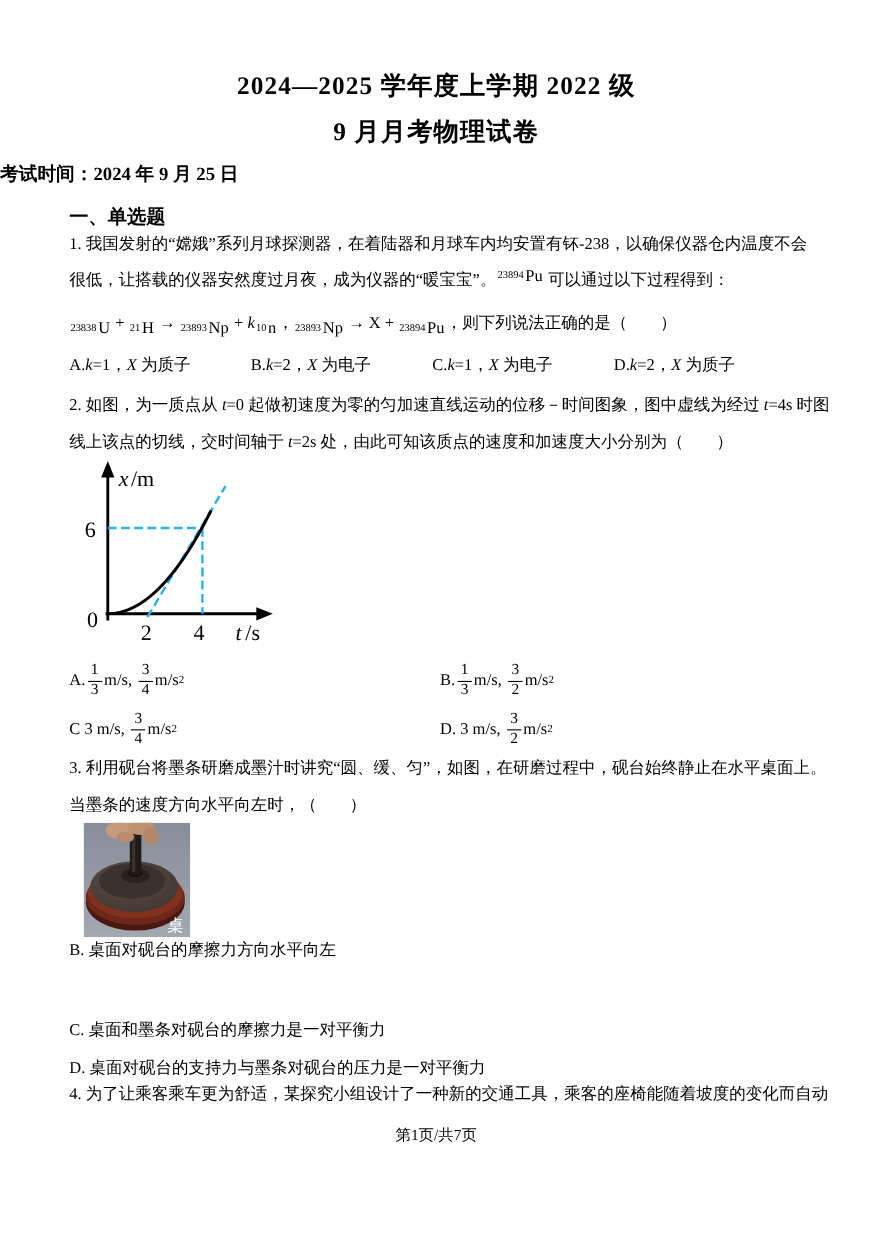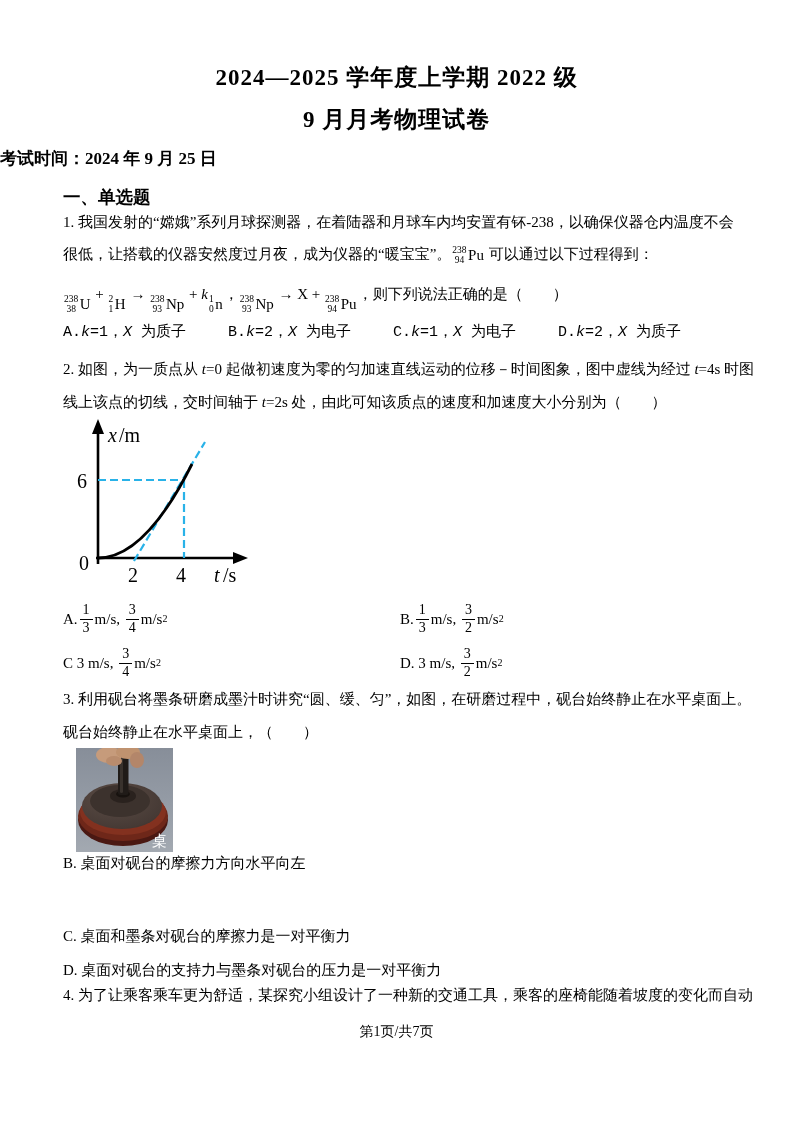--- a/index.html
+++ b/index.html
@@ -16,28 +16,28 @@
   .t2 { position:absolute; top:104px; left:0; width:100%; text-align:center;
         font-size:23px; font-weight:bold; letter-spacing:1px; }
   .exam-time { position:absolute; top:147px; left:0; width:100%; text-align:left;
         font-size:17px; font-weight:bold; }
   .section { position:absolute; top:185px; left:63px; font-size:17.5px; font-weight:bold; }
 
   .line { position:absolute; left:63px; font-size:15px; white-space:nowrap; line-height:1.4; }
   .opt-line { position:absolute; left:63px; font-size:15px; white-space:nowrap; }
 
   .optrow { position:absolute; left:63px; top:322px; width:680px; display:flex; font-size:15px; }
-  .optrow .opt { width:165px; white-space:nowrap;font-family:Liberation Mono, monospace; }
+  .optrow .opt { width:165px; white-space:nowrap; }
 
   i { font-style:italic; }
   sup { font-size:10px; vertical-align:super; line-height:0; }
 
   
   .nuc { display:inline-flex; align-items:center; line-height:1; vertical-align:-3px; margin:0 1px; }
-  .nuc .ss { display:inline-flex; flex-direction:column; align-items:center;
+  .nuc .ss { display:inline-flex; flex-direction:row; align-items:center;
              font-size:9.5px; line-height:1.1; margin-right:1.5px; }
   .nuc .sym { font-size:15px; }
   .nuc.raised { vertical-align:6px; }
 
   
   .frac { display:inline-flex; flex-direction:column; text-align:center;
           vertical-align:middle; line-height:1.15; font-size:14px; margin:0 2px; }
   .frac .num { border-bottom:1px solid #000; padding:0 3px; }
   .frac .den { padding:0 3px; }
 
@@ -160,21 +160,21 @@
   <div class="q2opt" style="left:63px;  top:642px">C 3 m/s,&nbsp; <span class="frac">
         <span class="num">3</span>
         <span class="den">4</span>
       </span> m/s<sup>2</sup></div>
   <div class="q2opt" style="left:400px; top:642px">D. 3 m/s,&nbsp; <span class="frac">
         <span class="num">3</span>
         <span class="den">2</span>
       </span> m/s<sup>2</sup></div>
 
   <div class="line" style="top:689px">3. 利用砚台将墨条研磨成墨汁时讲究“圆、缓、匀”，如图，在研磨过程中，砚台始终静止在水平桌面上。</div>
-  <div class="line" style="top:722px">砚台始终静止在水平桌面上，（　　）</div>
+  <div class="line" style="top:722px">当墨条的速度方向水平向左时，（　　）</div>
 
   <svg class="photo-svg" width="97" height="104" viewBox="0 0 97 104">
     <defs>
       <linearGradient id="bgg" x1="0" y1="0" x2="0" y2="1">
         <stop offset="0" stop-color="#878e99"></stop>
         <stop offset="0.55" stop-color="#959ca6"></stop>
         <stop offset="1" stop-color="#a3a9b1"></stop>
       </linearGradient>
       <radialGradient id="stoneg" cx="0.4" cy="0.35" r="0.9">
         <stop offset="0" stop-color="#5b4c45"></stop>

